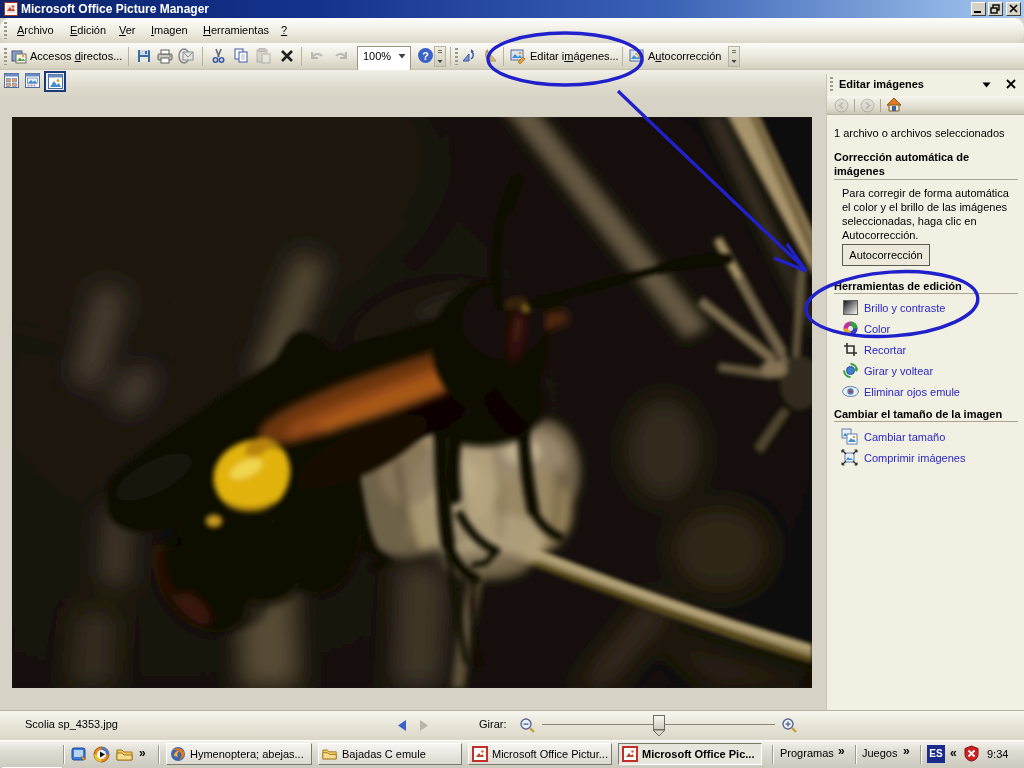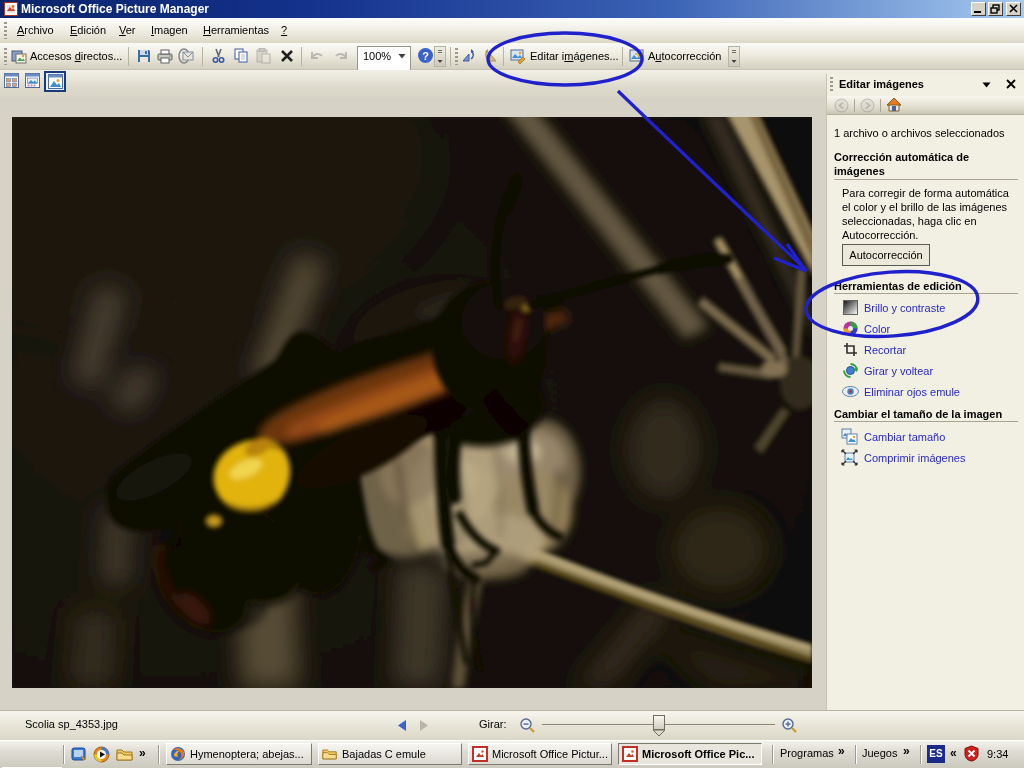--- a/index.html
+++ b/index.html
@@ -10,21 +10,21 @@
 
 #titlebar { position:absolute; left:0; top:0; width:1024px; height:18px;
   background:linear-gradient(to right,#0b246a 0%,#14318c 30%,#3a62b5 65%,#a6caf0 100%); }
 #titletext { position:absolute; left:21px; top:2px; color:#fff; font-weight:bold; font-size:12px; letter-spacing:0px; }
 .winbtn { position:absolute; top:2px; width:15px; height:14px; background:#d6d2c6;
   border-top:1px solid #fff; border-left:1px solid #fff; border-right:1px solid #404040; border-bottom:1px solid #404040;
   color:#000; font-size:9px; text-align:center; line-height:12px; font-weight:bold; }
 
 
 #menubar { position:absolute; left:0; top:18px; width:1024px; height:25px;
-  background:linear-gradient(to bottom,#fdfdfb 0%,#f0eee4 50%,#dcd8c8 100%); }
+  background:linear-gradient(to bottom,#fdfdfb 0%,#f0eee4 50%,#dcd8c8 100%);border-radius:10px; }
 .menuitem { position:absolute; top:6px; color:#000; font-size:11px; }
 u { text-decoration:underline; }
 #askbox { position:absolute; left:772px; top:3px; width:238px; height:18px; background:#fff; border:1px solid #c6c3b5; color:#848484; font-size:11px; line-height:16px; padding-left:6px; }
 
 
 #toolbar { position:absolute; left:0; top:43px; width:1024px; height:27px;
   background:linear-gradient(to bottom,#fbfaf7 0%,#eeebdf 45%,#d4d0bf 100%);
   border-bottom:1px solid #c8c4b4; }
 .tsep { position:absolute; top:4px; width:1px; height:19px; background:#b8b4a4; }
 .grip { position:absolute; top:5px; width:3px; height:17px;

